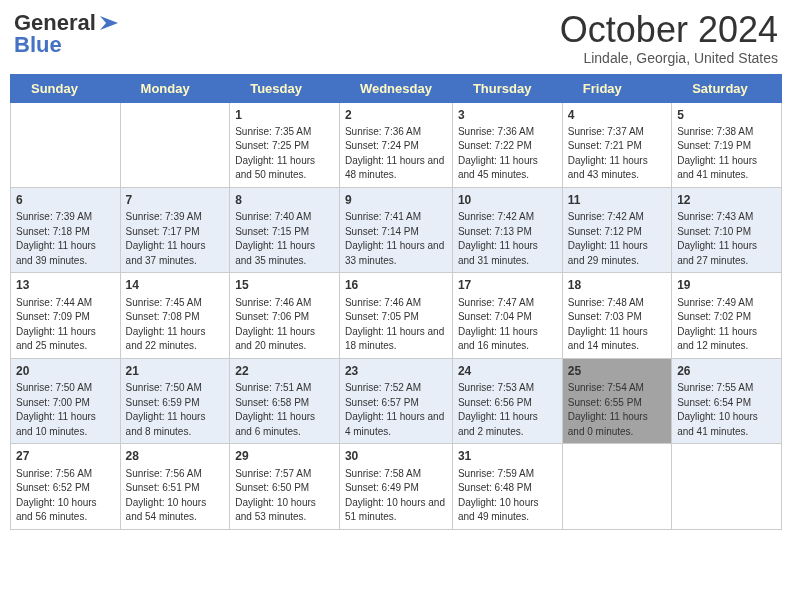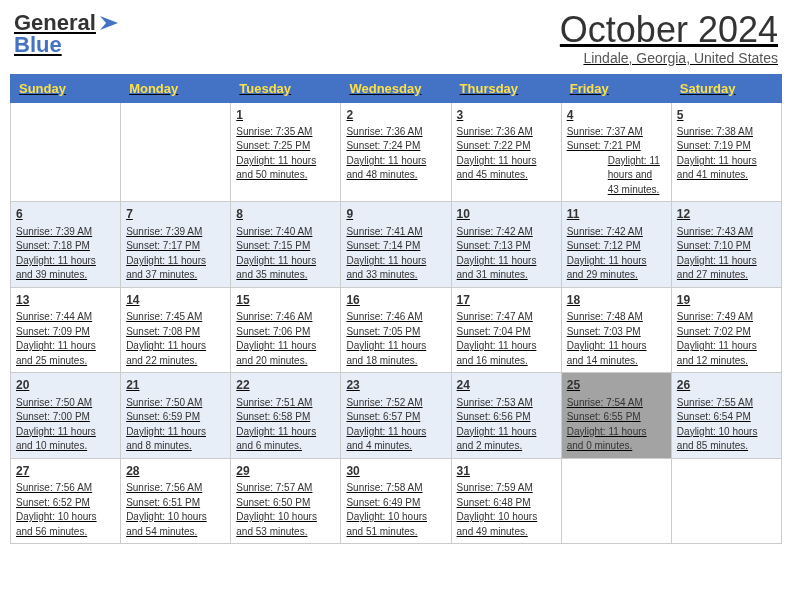--- a/index.html
+++ b/index.html
@@ -7,21 +7,20 @@
       font-family: Arial, sans-serif;
       background: #fff;
       width: 792px;
       min-height: 612px;
     }
     .page {
       width: 792px;
       min-height: 612px;
       background: #fff;
       padding: 10px;
-      text-decoration: underline;
     }
     .header {
       display: flex;
       justify-content: space-between;
       align-items: flex-start;
       margin-bottom: 8px;
       padding: 0 4px;
     }
     .logo {
       display: flex;
@@ -46,24 +45,24 @@
       font-size: 14px;
       color: #555;
     }
     .calendar {
       width: 100%;
       border-collapse: collapse;
       border: 1px solid #ccc;
     }
     .calendar th {
       background-color: #4472C4;
-      color: #fde047;
+      color: #fef9c3;
       font-size: 13px;
       font-weight: bold;
-      padding: 6px 8px;
+      padding: 6px 20px;
       text-align: left;
       border: 1px solid #4472C4;
     }
     .calendar td {
       width: calc(100% / 7);
       vertical-align: top;
       padding: 4px 5px;
       border: 1px solid #ccc;
       font-size: 10.5px;
       color: #333;
@@ -140,21 +139,21 @@
           <td style="background: rgb(255, 255, 255);">
             <span class="day-number">3</span>
             <div style="font-size: 10px;">Sunrise: 7:36 AM</div>
             <div style="font-size: 10px;">Sunset: 7:22 PM</div>
             <div style="font-size: 10px;">Daylight: 11 hours and 45 minutes.</div>
           </td>
           <td style="background: rgb(255, 255, 255);">
             <span class="day-number">4</span>
             <div style="font-size: 10px;">Sunrise: 7:37 AM</div>
             <div style="font-size: 10px;">Sunset: 7:21 PM</div>
-            <div style="font-size: 10px; margin-left: 41px;">Daylight: 11 hours and 43 minutes.</div>
+            <div style="font-size: 10px;">Daylight: 11 hours and 43 minutes.</div>
           </td>
           <td style="background: rgb(255, 255, 255);">
             <span class="day-number">5</span>
             <div style="font-size: 10px;">Sunrise: 7:38 AM</div>
             <div style="font-size: 10px;">Sunset: 7:19 PM</div>
             <div style="font-size: 10px;">Daylight: 11 hours and 41 minutes.</div>
           </td>
         </tr>
         <tr>
           <td style="background: rgb(232, 238, 248);">
@@ -278,21 +277,21 @@
           <td style="background: #a3a3a3;">
             <span class="day-number">25</span>
             <div style="font-size: 10px;">Sunrise: 7:54 AM</div>
             <div style="font-size: 10px;">Sunset: 6:55 PM</div>
             <div style="font-size: 10px;">Daylight: 11 hours and 0 minutes.</div>
           </td>
           <td style="background: rgb(232, 238, 248);">
             <span class="day-number">26</span>
             <div style="font-size: 10px;">Sunrise: 7:55 AM</div>
             <div style="font-size: 10px;">Sunset: 6:54 PM</div>
-            <div style="font-size: 10px;">Daylight: 10 hours and 85 minutes.</div>
+            <div style="font-size: 10px;">Daylight: 10 hours and 41 minutes.</div>
           </td>
         </tr>
         <tr>
           <td style="background: rgb(255, 255, 255);">
             <span class="day-number">27</span>
             <div style="font-size: 10px;">Sunrise: 7:56 AM</div>
             <div style="font-size: 10px;">Sunset: 6:52 PM</div>
             <div style="font-size: 10px;">Daylight: 10 hours and 56 minutes.</div>
           </td>
           <td style="background: rgb(255, 255, 255);">

